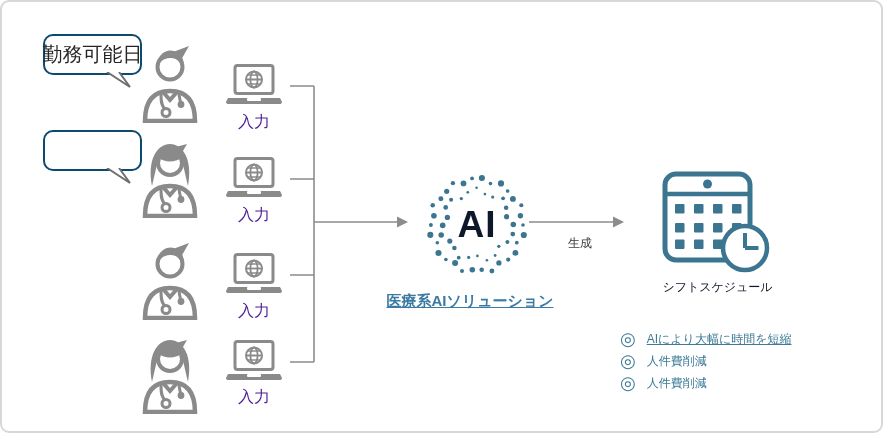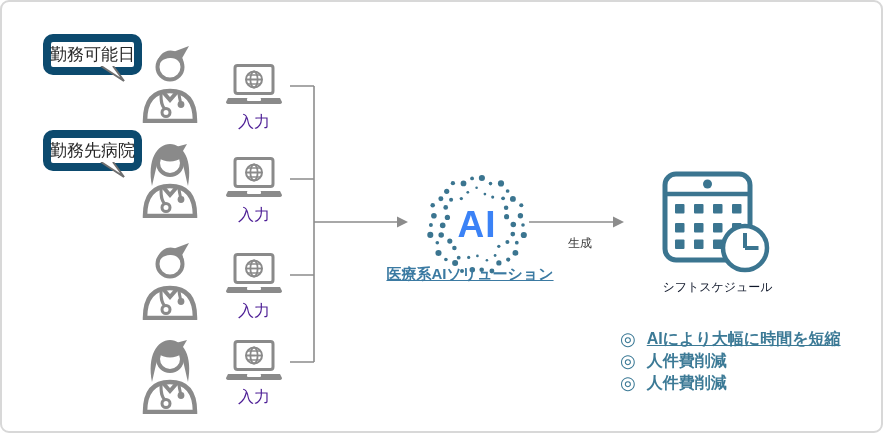--- a/index.html
+++ b/index.html
@@ -4,23 +4,23 @@
 <style>
   html,body{margin:0;padding:0;background:#fff;}
   .canvas{
     position:relative;width:883px;height:433px;box-sizing:border-box;
     background:#fff;border:2px solid #d8d8d8;border-radius:9px;overflow:hidden;
     font-family:"Liberation Sans","DejaVu Sans",sans-serif;
   }
   
   .bubble{
     position:absolute;left:41px;width:99px;height:41px;box-sizing:border-box;
-    border:8px solid #0c4a6e;border-radius:10px;background:#fff;z-index:3;
+    border:2px solid #0c4a6e;border-radius:10px;background:#fff;z-index:3;
     display:flex;align-items:center;justify-content:center;
-    font-size:17px;color:#262626;white-space:nowrap;
+    font-size:20px;color:#262626;white-space:nowrap;
   }
   .bubble .tail{position:absolute;right:7px;bottom:-15px;width:27px;height:16px;}
   .b1{top:32px}.b2{top:128px}.b3{top:222px}.b4{top:314px}
   
   .doctor{position:absolute;left:134px;width:68px;height:78px;z-index:2;}
   .d1{top:43px}.d2{top:138px}.d3{top:240px}.d4{top:334px}
   
   .laptop{position:absolute;left:220px;width:64px;height:46px;}
   .l1{top:62px}.l2{top:155px}.l3{top:251px}.l4{top:338px}
   .io-label{
@@ -28,42 +28,42 @@
     font-size:16px;color:#4c1d95;
   }
   .t1{top:110px}.t2{top:203px}.t3{top:299px}.t4{top:385px}
   
   .connectors{position:absolute;left:0;top:0;width:883px;height:433px;pointer-events:none;}
   
   .ai-badge{position:absolute;left:421px;top:169px;width:108px;height:108px;}
   .ai-badge svg{position:absolute;inset:0;}
   .ai-badge .ai-label{
     position:absolute;inset:0;display:flex;align-items:center;justify-content:center;
-    font-size:37px;font-weight:bold;color:#3b82f6;letter-spacing:1px;
+    font-size:37px;font-weight:bold;color:#0f172a;letter-spacing:1px;
   }
   .generate-label{
     position:absolute;left:538px;top:233px;width:80px;text-align:center;
     font-size:12px;color:#3a3a3a;
   }
   .ai-caption{
-    position:absolute;left:358px;top:262px;width:220px;text-align:center;
+    position:absolute;left:358px;top:289px;width:220px;text-align:center;
     font-size:15px;line-height:19px;font-weight:bold;color:#3b7aa2;cursor:pointer;
   }
   .ai-caption div{text-decoration:underline;}
   
   .calendar{position:absolute;left:658px;top:166px;width:114px;height:108px;}
   .output-label{
     position:absolute;left:628px;top:277px;width:175px;text-align:center;
     font-size:12px;color:#0f172a;
   }
   
   .benefits{position:absolute;left:618px;top:326px;margin:0;padding:0;list-style:none;}
   .benefit{display:flex;align-items:center;gap:11px;height:22px;color:#3c7a96;}
   .benefit .bullet{font-size:18px;line-height:22px;}
-  .benefit .btext{font-size:16px;font-weight:bold;white-space:nowrap;}
+  .benefit .btext{font-size:12px;font-weight:normal;white-space:nowrap;}
   .benefit .underline{text-decoration:underline;}
 </style>
 </head>
 <body>
 
 <div class="canvas">
 
   <svg class="connectors" viewBox="0 0 883 433">
     <path d="M288 84 H312 M288 177 H312 M288 273 H312 M288 360 H312 M312 84 V360 M312 220 H396" fill="none" stroke="#8c8c8c" stroke-width="1.6"></path>
     <path d="M395 214.5 L406 220 L395 225.5 Z" fill="#8c8c8c"></path>
@@ -98,21 +98,20 @@
       <line x1="24" y1="15.5" x2="40" y2="15.5" stroke="#8a8a8a" stroke-width="1.8"></line>
       <line x1="25.7" y1="11" x2="38.3" y2="11" stroke="#8a8a8a" stroke-width="1.5"></line>
       <line x1="25.7" y1="20" x2="38.3" y2="20" stroke="#8a8a8a" stroke-width="1.5"></line>
       <path d="M6 34 H58 L60 38 Q60 40 57 40 H7 Q4 40 4 38 Z" fill="#8a8a8a"></path>
       <rect x="25" y="34" width="14" height="3" rx="1" fill="#fff"></rect>
     </svg>
   </div>
   <div class="io-label t1">入力</div>
 
   <div class="bubble b2">
-    <span>勤務先病院</span>
     <svg class="tail" viewBox="0 0 27 16">
       <path d="M1 0 L24 15 L13 0" fill="#fff" stroke="#6f6f6f" stroke-width="2"></path>
     </svg>
   </div>
   <div class="doctor d2">
     <svg viewBox="0 0 68 78" width="68" height="78">
       <path d="M9 76 C9 54 19 46 34 46 C49 46 59 54 59 76 Z" fill="#fff" stroke="#8a8a8a" stroke-width="4.5"></path>
       <path d="M27 47 L34 55 L41 47" fill="none" stroke="#8a8a8a" stroke-width="4"></path>
       <circle cx="34" cy="23" r="12" fill="#fff" stroke="#8a8a8a" stroke-width="4"></circle>
       <path d="M16 46 C11 20 21 4 34 4 C47 4 57 20 52 46 C49 34 48 27 45 18 C40 22.5 28 22.5 23 18 C20 27 19 34 16 46 Z" fill="#8a8a8a"></path>

